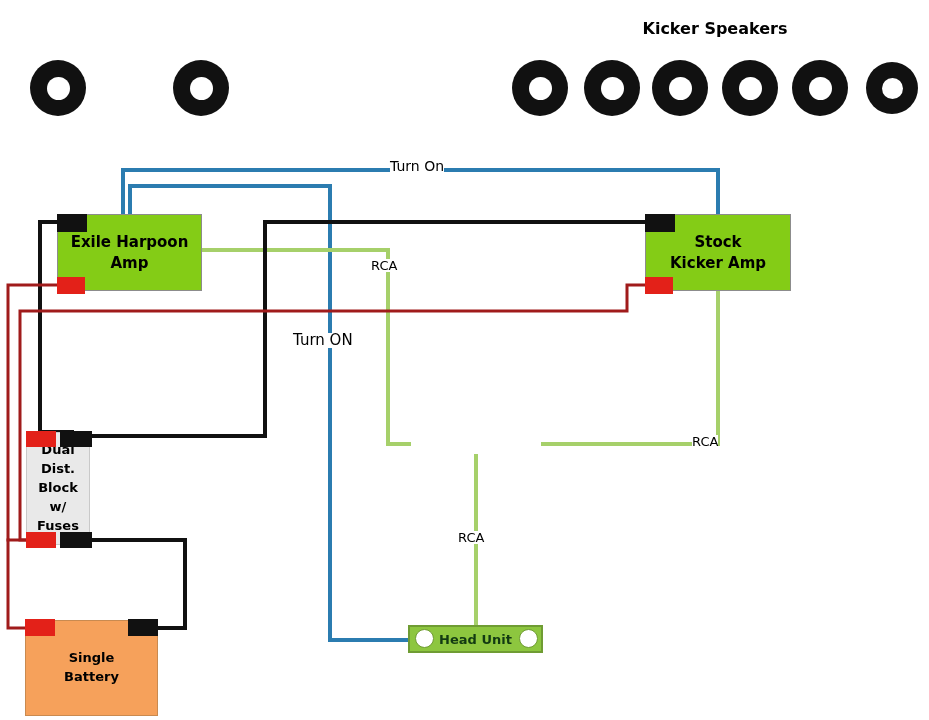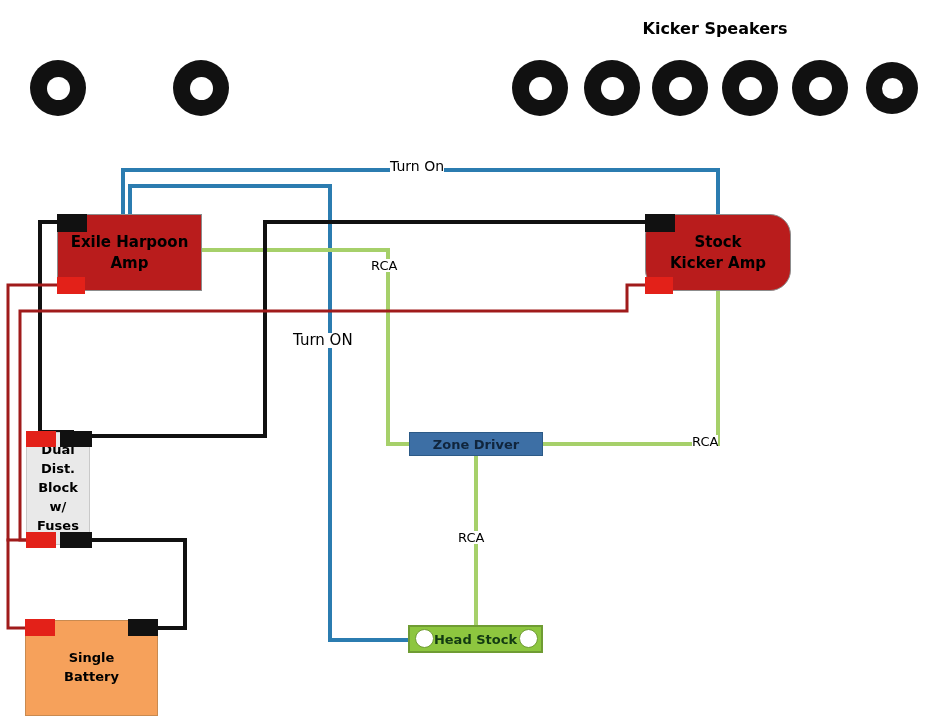--- a/index.html
+++ b/index.html
@@ -44,21 +44,21 @@
   }
   .wire-label {
     position: absolute;
     color: #000000;
     background: #ffffff;
     white-space: nowrap;
     line-height: 1;
   }
   
   .amp-box {
-    background: #b91c1c;
+    background: #84cc16;
     border: 1px solid #8c8c8c;
     color: #000000;
     font-weight: bold;
     font-size: 15px;
     line-height: 1.35;
     white-space: pre-line;
   }
   .dist-box {
     background: #e9e9e9;
     border: 1px solid #c9c9c9;
@@ -178,44 +178,41 @@
       <div class="speaker" style="left: 866px; top: 62px; width: 52px; height: 52px;">
         <div class="cone" style="width: 21px; height: 21px; left: 15.5px; top: 15.5px;"></div>
       </div>
     </div>
 
   <div class="node amp-box" style="left:57px; top:214px; width:145px; height:77px;">
     <span>Exile Harpoon
 Amp</span>
   </div>
 
-  <div class="node amp-box" style="left:645px; top:214px; width:146px; height:77px;border-radius:21px;">
+  <div class="node amp-box" style="left:645px; top:214px; width:146px; height:77px;">
     <span>Stock
 Kicker Amp</span>
   </div>
 
   <div class="node dist-box" style="left:26px; top:432px; width:64px; height:113px;">
     <span>Dual
 Dist.
 Block
 w/
 Fuses</span>
   </div>
 
   <div class="node battery-box" style="left:25px; top:620px; width:133px; height:96px;">
     <span>Single
 Battery</span>
   </div>
 
-  <div class="node zone-box" style="left:409px; top:432px; width:134px; height:24px;">
-    <span>Zone Driver</span>
-  </div>
 
   <div class="node head-box" style="left:408px; top:625px; width:135px; height:28px;">
-    <span>Head Stock</span>
+    <span>Head Unit</span>
   </div>
 
   <div id="terminal-layer">
       <div class="terminal term-black" style="left: 57px; top: 214px; width: 30px; height: 18px;"></div>
       <div class="terminal term-red" style="left: 57px; top: 277px; width: 28px; height: 17px;"></div>
       <div class="terminal term-black" style="left: 645px; top: 214px; width: 30px; height: 18px;"></div>
       <div class="terminal term-red" style="left: 645px; top: 277px; width: 28px; height: 17px;"></div>
       <div class="terminal term-red" style="left: 26px; top: 431px; width: 30px; height: 16px;"></div>
       <div class="terminal term-black" style="left: 60px; top: 431px; width: 32px; height: 16px;"></div>
       <div class="terminal term-red" style="left: 26px; top: 532px; width: 30px; height: 16px;"></div>

